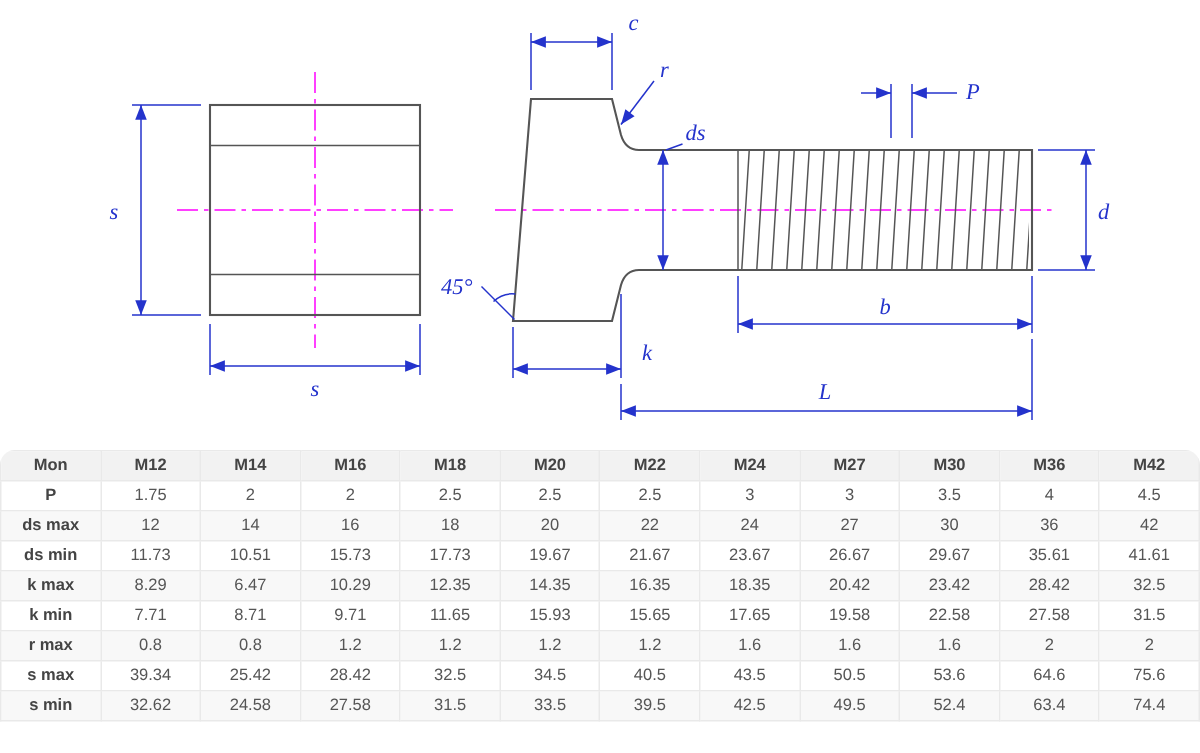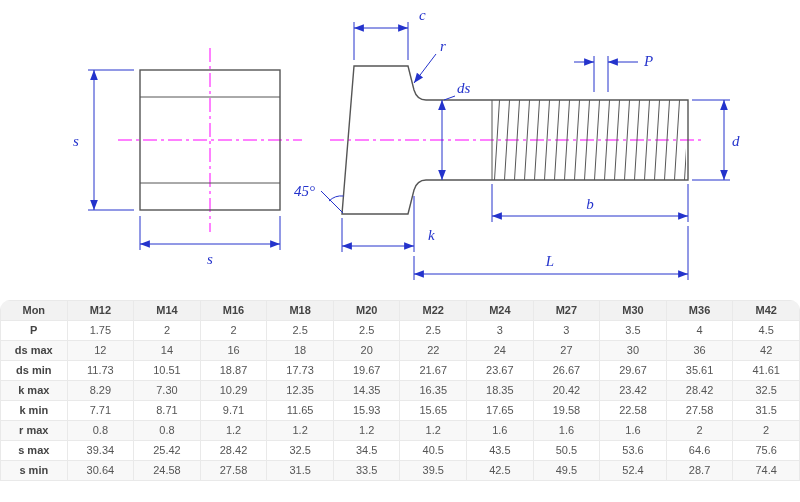--- a/index.html
+++ b/index.html
@@ -179,34 +179,34 @@
             <td>24</td>
             <td>27</td>
             <td>30</td>
             <td>36</td>
             <td>42</td>
           </tr>
           <tr>
             <th>ds min</th>
             <td>11.73</td>
             <td>10.51</td>
-            <td>18.87</td>
+            <td>15.73</td>
             <td>17.73</td>
             <td>19.67</td>
             <td>21.67</td>
             <td>23.67</td>
             <td>26.67</td>
             <td>29.67</td>
             <td>35.61</td>
             <td>41.61</td>
           </tr>
           <tr>
             <th>k max</th>
             <td>8.29</td>
-            <td>7.30</td>
+            <td>6.47</td>
             <td>10.29</td>
             <td>12.35</td>
             <td>14.35</td>
             <td>16.35</td>
             <td>18.35</td>
             <td>20.42</td>
             <td>23.42</td>
             <td>28.42</td>
             <td>32.5</td>
           </tr>
@@ -247,29 +247,29 @@
             <td>34.5</td>
             <td>40.5</td>
             <td>43.5</td>
             <td>50.5</td>
             <td>53.6</td>
             <td>64.6</td>
             <td>75.6</td>
           </tr>
           <tr>
             <th>s min</th>
-            <td>30.64</td>
+            <td>32.62</td>
             <td>24.58</td>
             <td>27.58</td>
             <td>31.5</td>
             <td>33.5</td>
             <td>39.5</td>
             <td>42.5</td>
             <td>49.5</td>
             <td>52.4</td>
-            <td>28.7</td>
+            <td>63.4</td>
             <td>74.4</td>
           </tr>
         </tbody>
       </table>
   </div>
 
 </div>
 
 </body></html>

